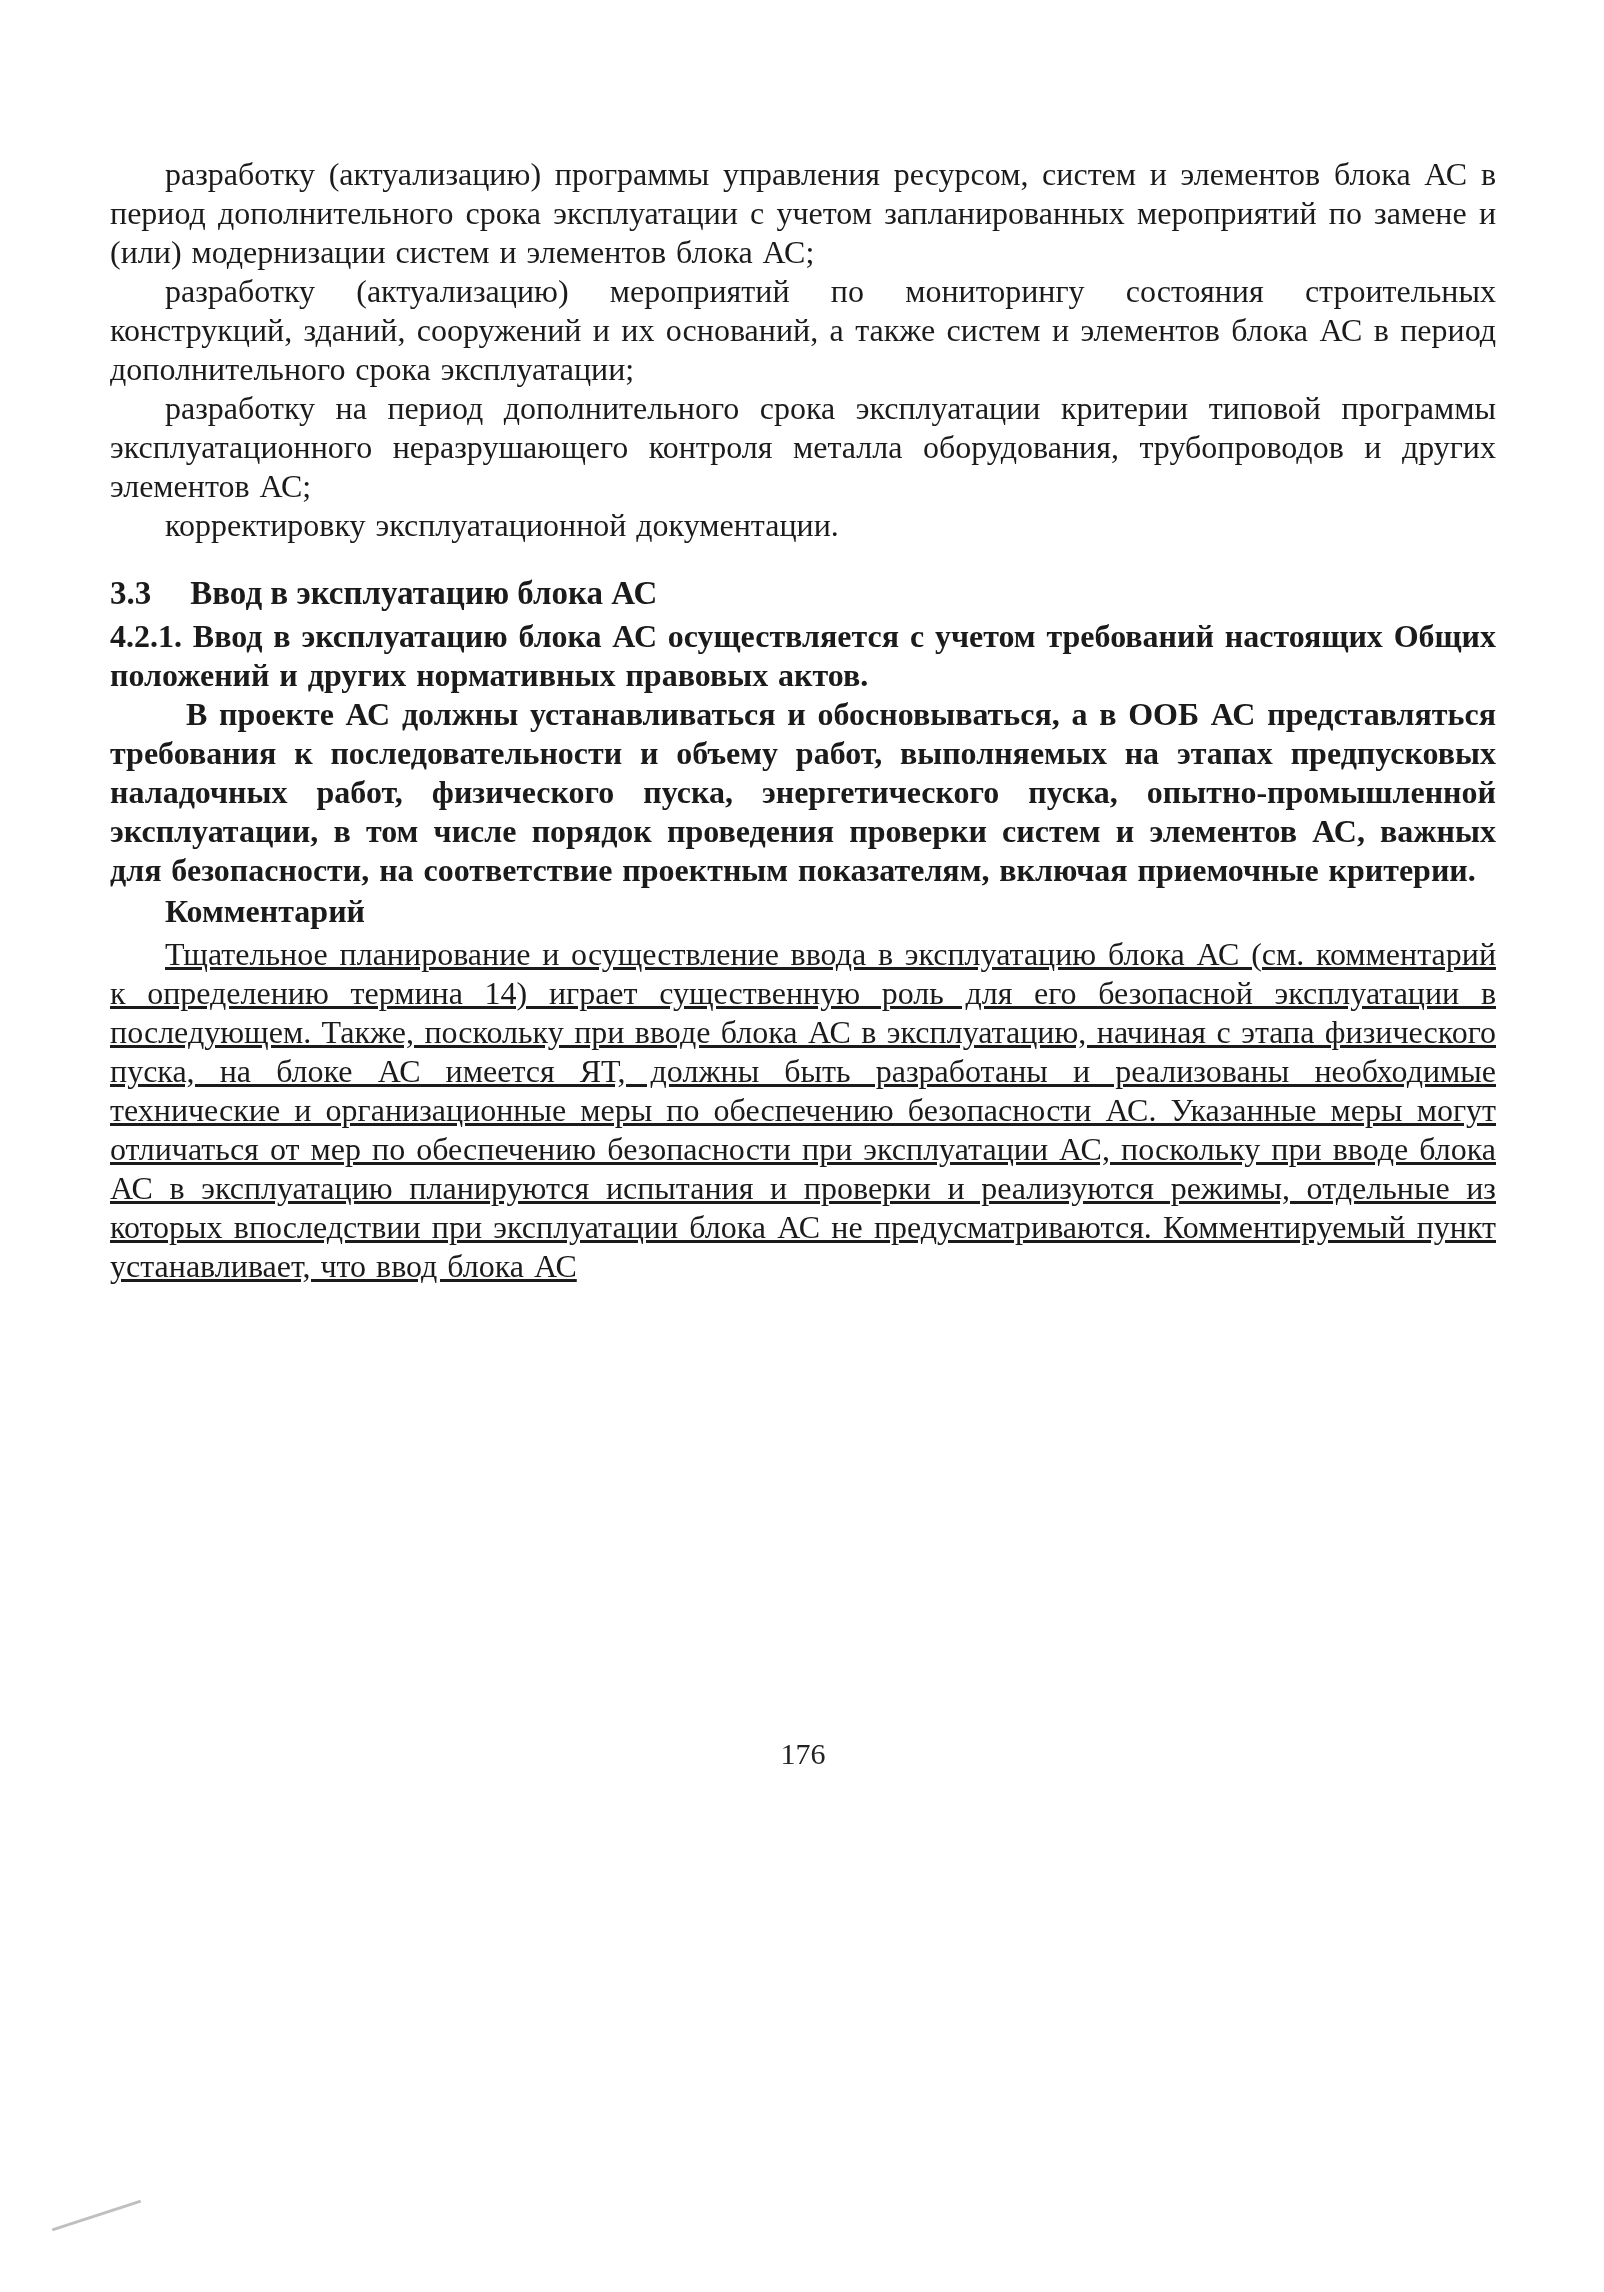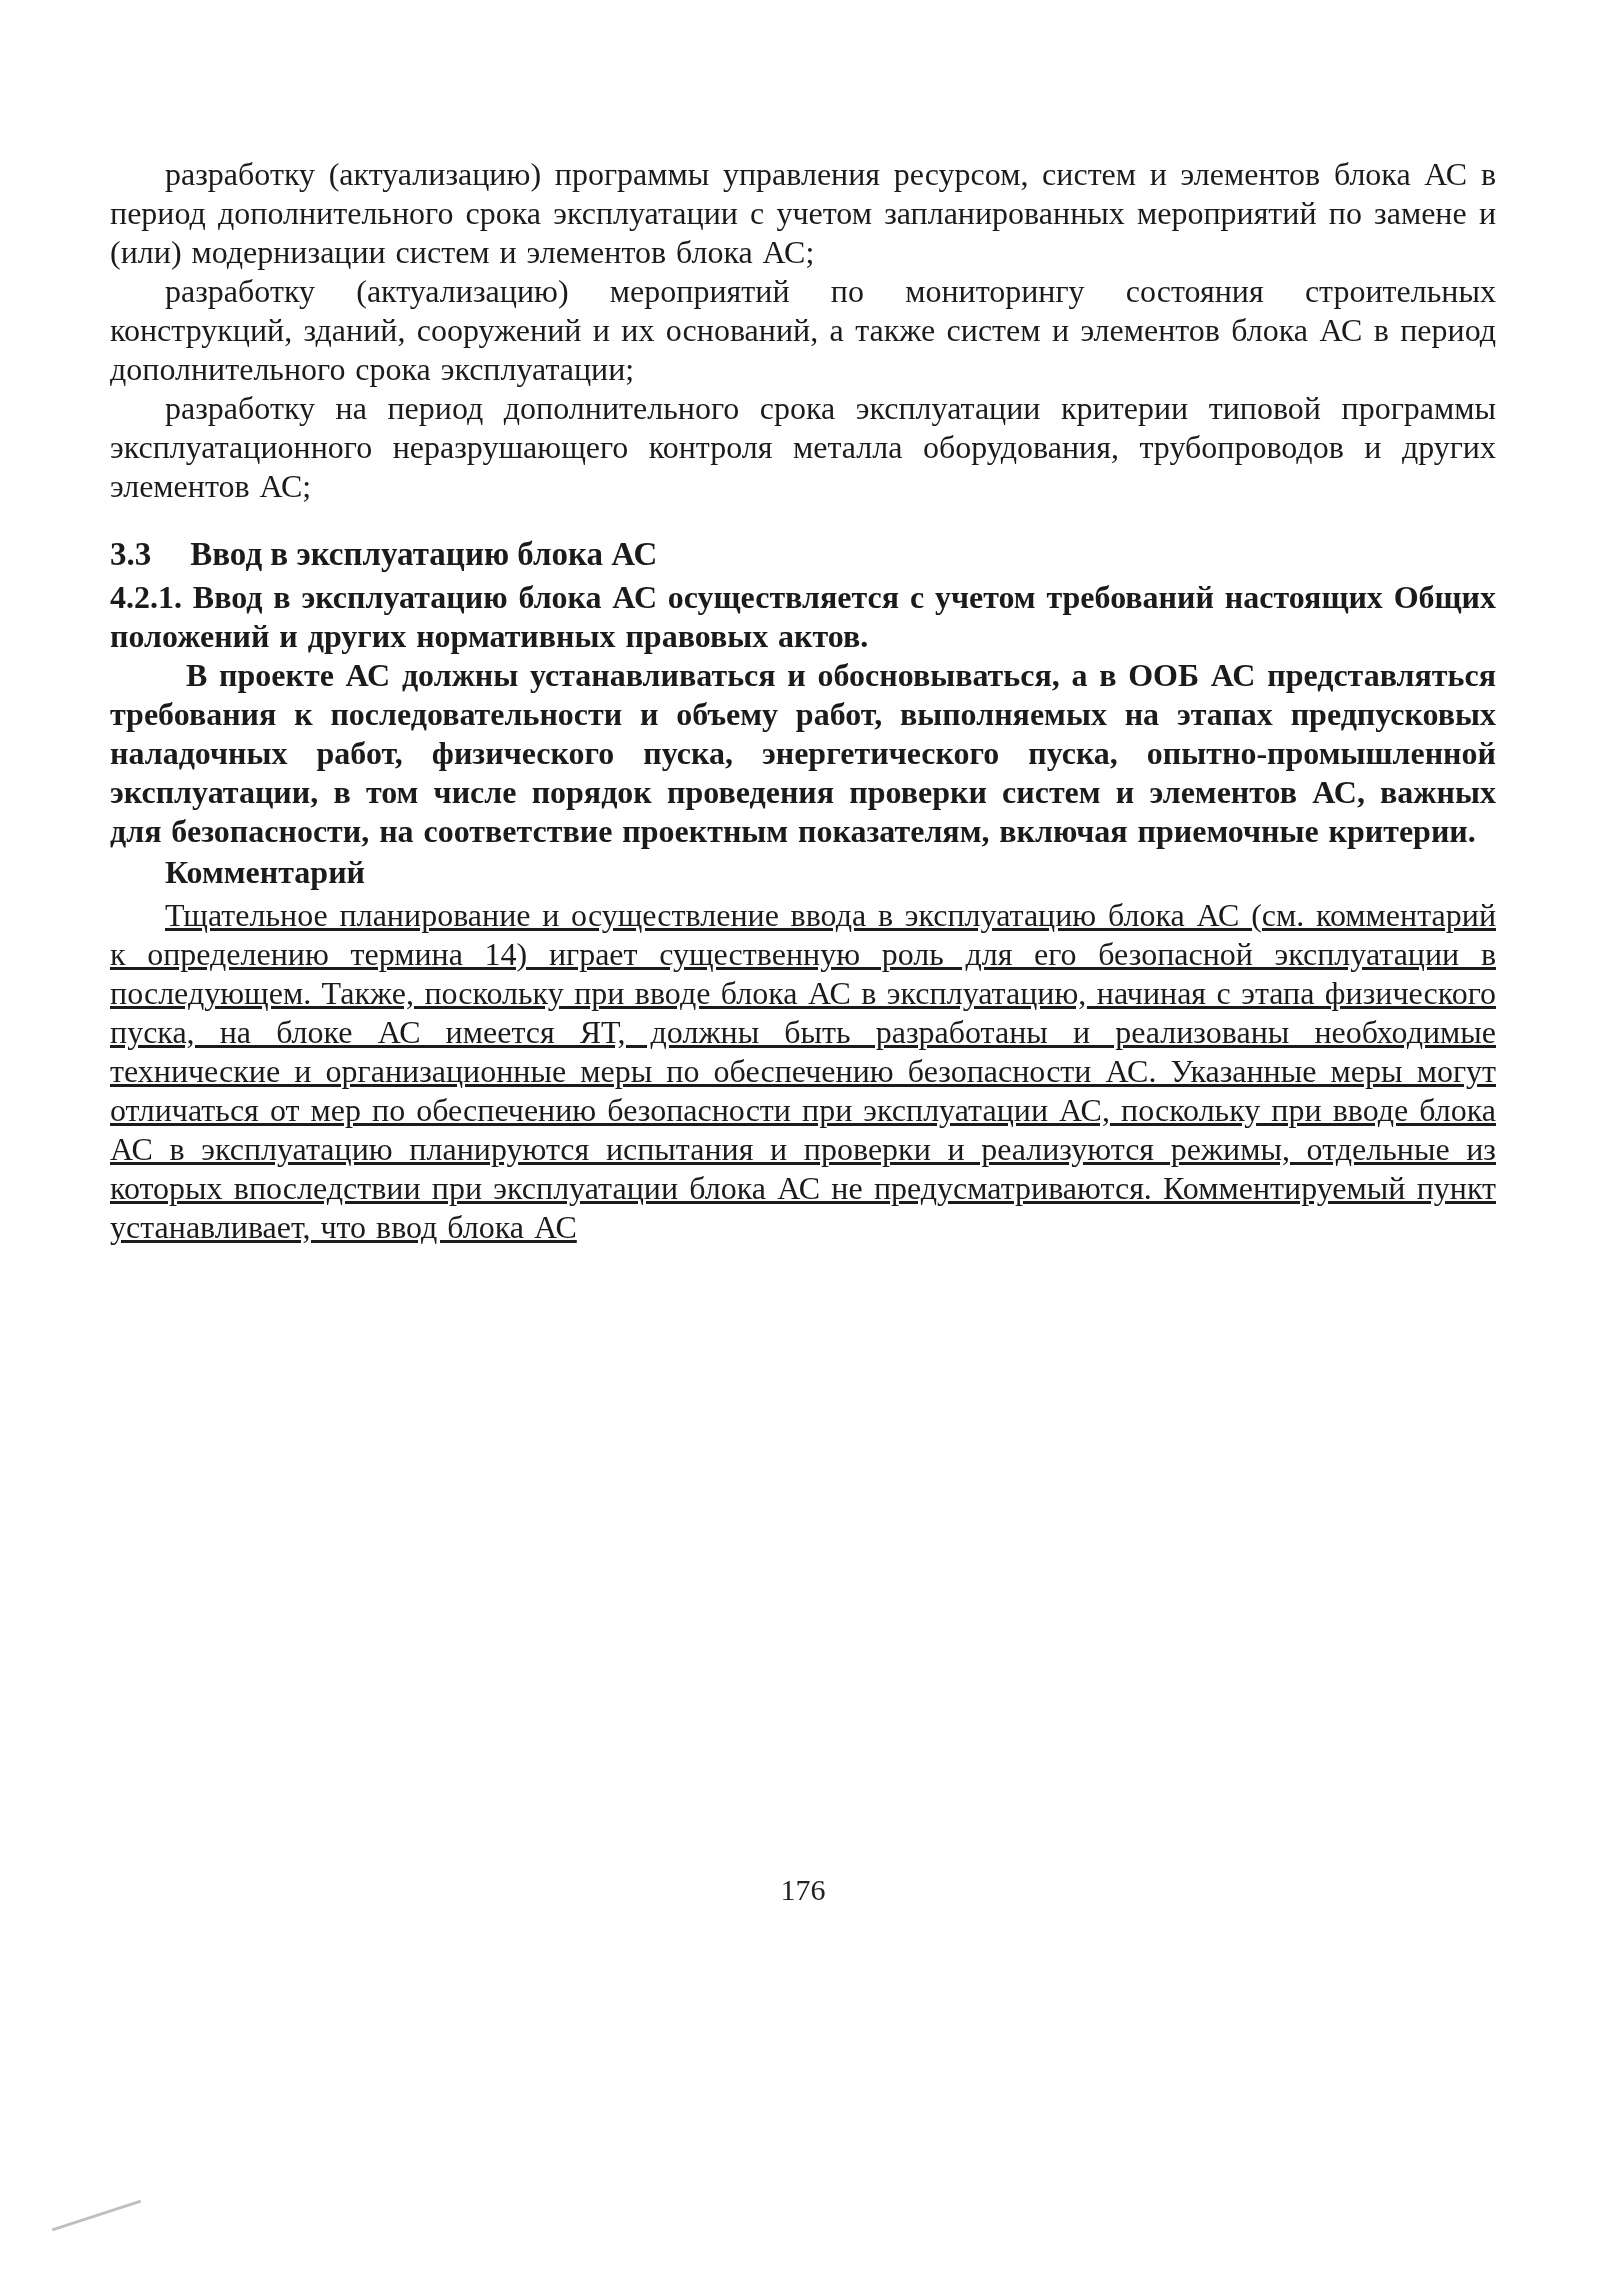--- a/index.html
+++ b/index.html
@@ -48,21 +48,21 @@
   }
   .comment-heading {
     margin-top: 1.9px;
   }
   .comment-body {
     margin-top: 3.9px;
     text-decoration: underline;
   }
   .page-number {
     position: absolute;
-    top: 1872px;
+    top: 1736px;
     left: 110px;
     width: 1386px;
     text-align: center;
     font-size: 30px;
     line-height: 35px;
     color: #222222;
   }
   .scan-artifact {
     position: absolute;
     left: 50px;
@@ -81,20 +81,21 @@
 
   <div class="text-block">
 
     <p class="para ind-sm">разработку (актуализацию) программы управления ресурсом, систем и элементов блока АС в период дополнительного срока эксплуатации с учетом запланированных мероприятий по замене и (или) модернизации систем и элементов блока АС;</p>
 
     <p class="para ind-sm">разработку (актуализацию) мероприятий по мониторингу состояния строительных конструкций, зданий, сооружений и их оснований, а также систем и элементов блока АС в период дополнительного срока эксплуатации;</p>
 
     <p class="para ind-sm">разработку на период дополнительного срока эксплуатации критерии типовой программы эксплуатационного неразрушающего контроля металла оборудования, трубопроводов и других элементов АС;</p>
 
 
+    <p class="para ind-sm">корректировку эксплуатационной документации.</p>
 
     <h2 class="section-heading">
       <span class="sec-num">3.3</span><span class="sec-title">Ввод в эксплуатацию блока АС</span>
     </h2>
 
     <p class="para bold">4.2.1. Ввод в эксплуатацию блока АС осуществляется с учетом требований настоящих Общих положений и других нормативных правовых актов.</p>
 
     <p class="para bold ind-lg">В проекте АС должны устанавливаться и обосновываться, а в ООБ АС представляться требования к последовательности и объему работ, выполняемых на этапах предпусковых наладочных работ, физического пуска, энергетического пуска, опытно-промышленной эксплуатации, в том числе порядок проведения проверки систем и элементов АС, важных для безопасности, на соответствие проектным показателям, включая приемочные критерии.</p>
 
 

